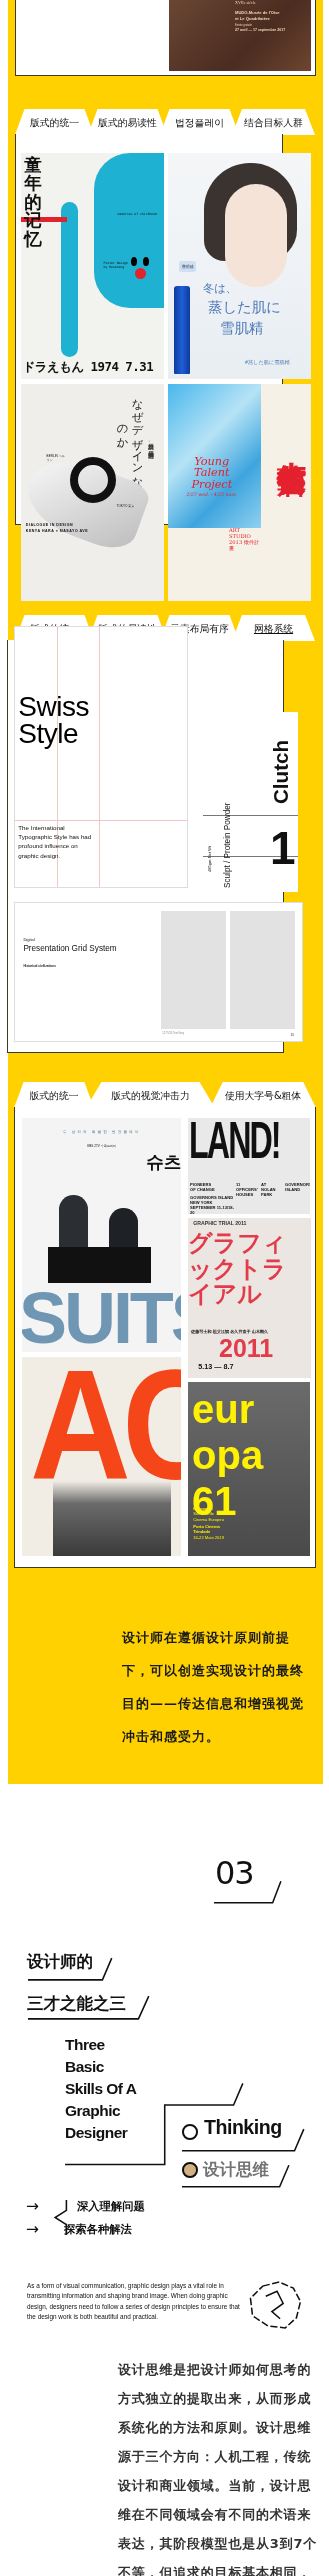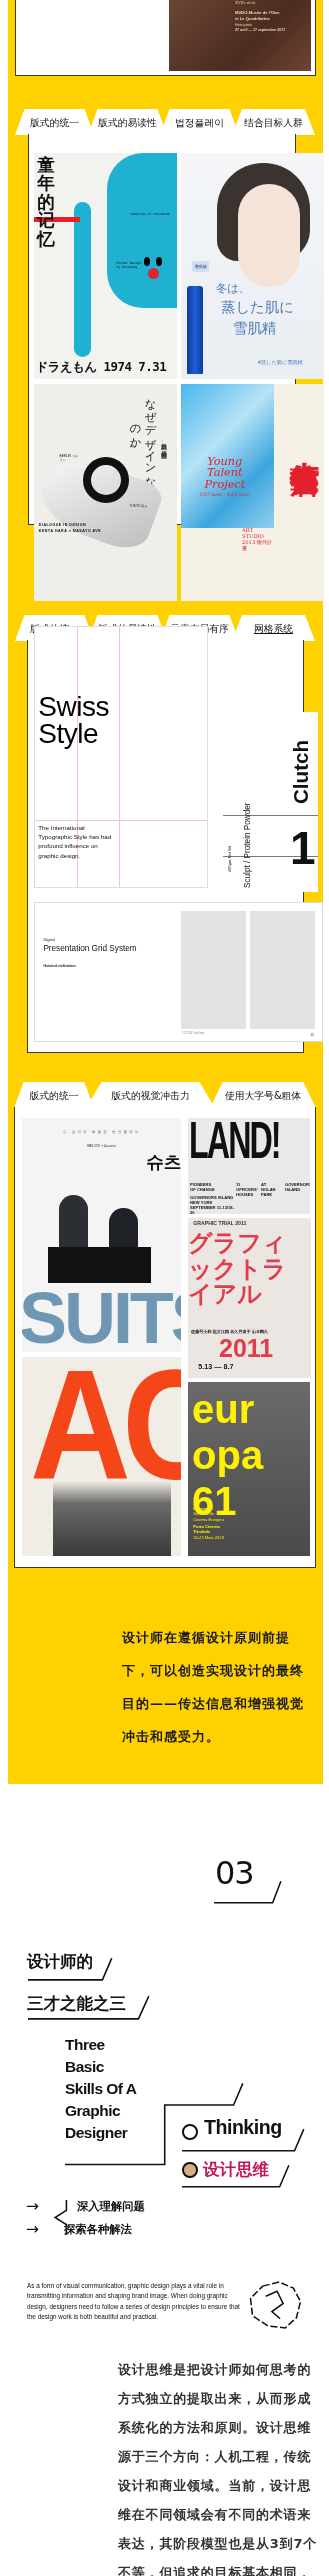--- a/index.html
+++ b/index.html
@@ -55,21 +55,21 @@
         <span>版式的易读性</span>
       </div>
     <div class="tab" style="left:145px; width:79px;">
         <span>법정플레이</span>
       </div>
     <div class="tab" style="left:217px; width:83px;">
         <span>结合目标人群</span>
       </div>
   </div>
 
-  <div class="panel" style="left:28px; top:134px; width:268px; height:391px; border-top:none;">
+  <div class="panel" style="left:15px; top:134px; width:268px; height:391px; border-top:none;">
 
     <div class="poster" style="left:4.6px; top:19px; width:143px; height:226px; background:#f2f2ef;">
       <div class="abs" style="left:73px; top:0; width:72px; height:155px; background:#1fb1d2; border-radius:36px 0 0 36px;"></div>
       <div class="abs" style="left:40px; top:49px; width:17.5px; height:155px; background:#1fb1d2; border-radius:8.8px;"></div>
       <div class="abs" style="left:110px; top:104px; width:6.2px; height:9.3px; background:#000; border-radius:50%;"></div>
       <div class="abs" style="left:122px; top:104px; width:6.2px; height:9.3px; background:#000; border-radius:50%;"></div>
       <div class="abs" style="left:114px; top:115px; width:11.3px; height:11.3px; background:#e3232c; border-radius:50%;"></div>
       <div class="abs" style="left:0; top:64px; width:46px; height:5.2px; background:#e3232c;"></div>
       <div class="abs ptxt" style="left:2.1px; top:3.1px; font-size:17.5px; font-weight:bold; color:#111; width:20.6px; line-height:1.05; word-break:break-all; font-family:'DejaVu Sans Mono',monospace;">童年的记忆</div>
       <div class="abs ptxt" style="left:97px; top:59px; font-size:3.1px; font-family:'DejaVu Sans Mono',monospace;">memories of childhood</div>
@@ -120,21 +120,21 @@
         <span>版式的易读性</span>
       </div>
     <div class="tab" style="left:145px; width:79px;">
         <span>元素布局有序</span>
       </div>
     <div class="tab" style="left:217px; width:83px;text-decoration:underline;">
         <span>网格系统</span>
       </div>
   </div>
 
-  <div class="panel" style="left:27px; top:640px; width:277px; height:413px; border-top:none;">
+  <div class="panel" style="left:7px; top:640px; width:277px; height:413px; border-top:none;">
 
     <div class="poster" style="left:6.2px; top:-14.4px; width:174px; height:262px; background:#fff; border:0.5px solid #ddd; background-image:linear-gradient(90deg, transparent 42px,#f3c5c5 42px,#f3c5c5 43px,transparent 43px, transparent 84px,#f3c5c5 84px,#f3c5c5 85px,transparent 85px, transparent 129px,#f3c5c5 129px,#f3c5c5 129px,transparent 129px), linear-gradient(180deg, transparent 66px,#f3c5c5 66px,#f3c5c5 66px,transparent 66px, transparent 129px,#f3c5c5 129px,#f3c5c5 129px,transparent 129px, transparent 193px,#f3c5c5 193px,#f3c5c5 194px,transparent 194px);">
       <div class="abs ptxt" style="left:3.1px; top:66px; text-align:left; font-size:28px; line-height:0.98; color:#000; letter-spacing:-0.5px;">
         <div>Swiss</div>
         <div>Style</div>
       </div>
       <div class="abs ptxt" style="left:3.1px; top:196px; width:77px; text-align:left; font-size:6.2px; line-height:1.5; color:#111;">The International Typographic Style has had profound influence on graphic design.</div>
     </div>
 
     <div class="poster" style="left:195px; top:72px; width:95px; height:180px; background:#fff; background-image:linear-gradient(180deg, transparent 0,transparent 20.6px,#777 20.6px,#777 21px,transparent 21px, transparent 62px,#777 62px,#777 62px,transparent 62px, transparent 103px,#777 103px,#777 104px,transparent 104px, transparent 144px,#777 144px,#777 145px,transparent 145px);">
@@ -239,21 +239,21 @@
       <polyline points="2,162 196,162 196,46 330,46 348,4" fill="none" stroke="#111" stroke-width="3"></polyline>
     </svg>
 
   <div class="abs" style="left:182px; top:2124px; width:15.5px; height:15.5px; border:2.6px solid #111; border-radius:50%;"></div>
   <div class="abs" style="left:204px; top:2116px; font-size:19.6px; font-weight:bold; font-family:'Liberation Sans',sans-serif; color:#111; letter-spacing:-0.5px;">Thinking</div>
   <svg class="abs" style="left:181px; top:2127px;" width="129" height="26" viewBox="0 0 250 50">
       <polyline points="2,46 220,46 238,4" fill="none" stroke="#111" stroke-width="3"></polyline>
     </svg>
 
   <div class="abs" style="left:182px; top:2162px; width:15.5px; height:15.5px; border:2.1px solid #111; background:#d3b083; border-radius:50%;"></div>
-  <div class="abs big-cn" style="left:203px; top:2159px; font-size:16.5px; color:#be185d;">设计思维</div>
+  <div class="abs big-cn" style="left:203px; top:2159px; font-size:16.5px; color:#737373;">设计思维</div>
   <svg class="abs" style="left:181px; top:2163px;" width="113" height="26" viewBox="0 0 220 50">
       <polyline points="2,46 192,46 210,4" fill="none" stroke="#111" stroke-width="3"></polyline>
     </svg>
 
   <div class="abs" style="left:26px; top:2199px; font-size:15.5px; line-height:1;">→</div>
   <div class="abs" style="left:26px; top:2222px; font-size:15.5px; line-height:1;">→</div>
   <svg class="abs" style="left:53px; top:2199px;" width="15.5" height="37" viewBox="0 0 30 72">
       <polyline points="26,2 26,22 4,36 26,50 26,70" fill="none" stroke="#111" stroke-width="3"></polyline>
     </svg>
   <div class="abs big-cn" style="left:77px; top:2199px; font-size:11.3px; color:#111;">深入理解问题</div>

